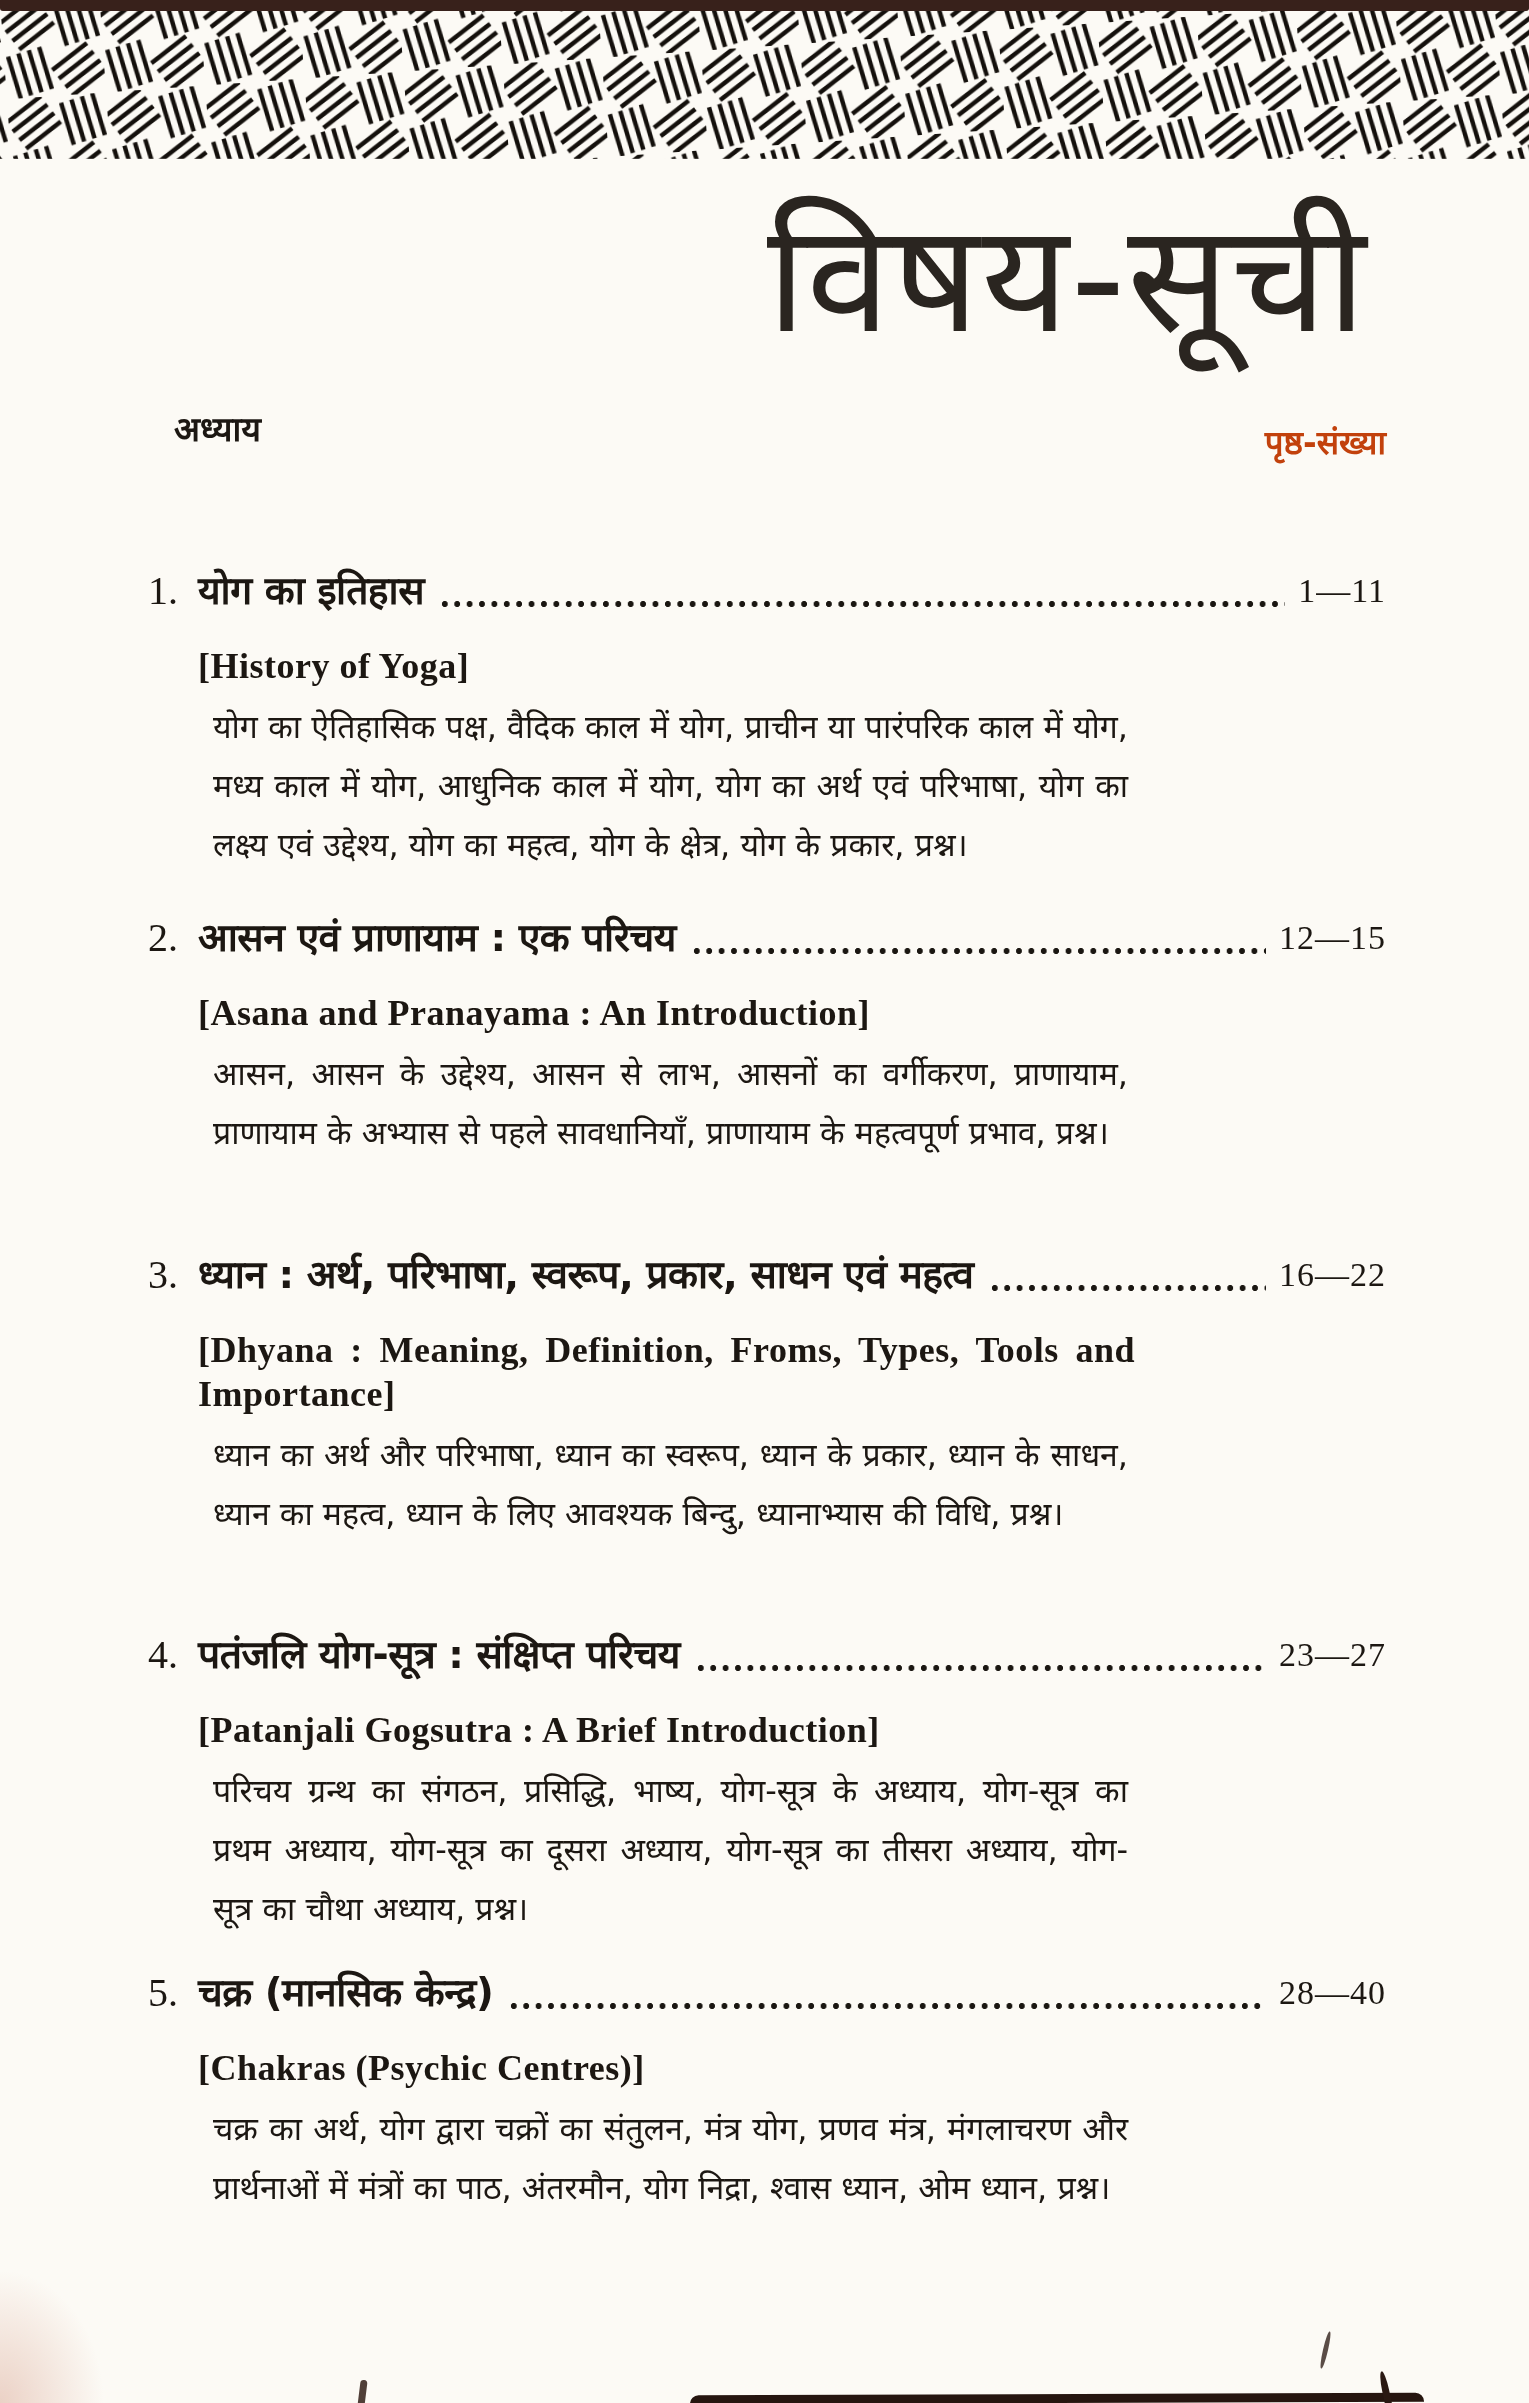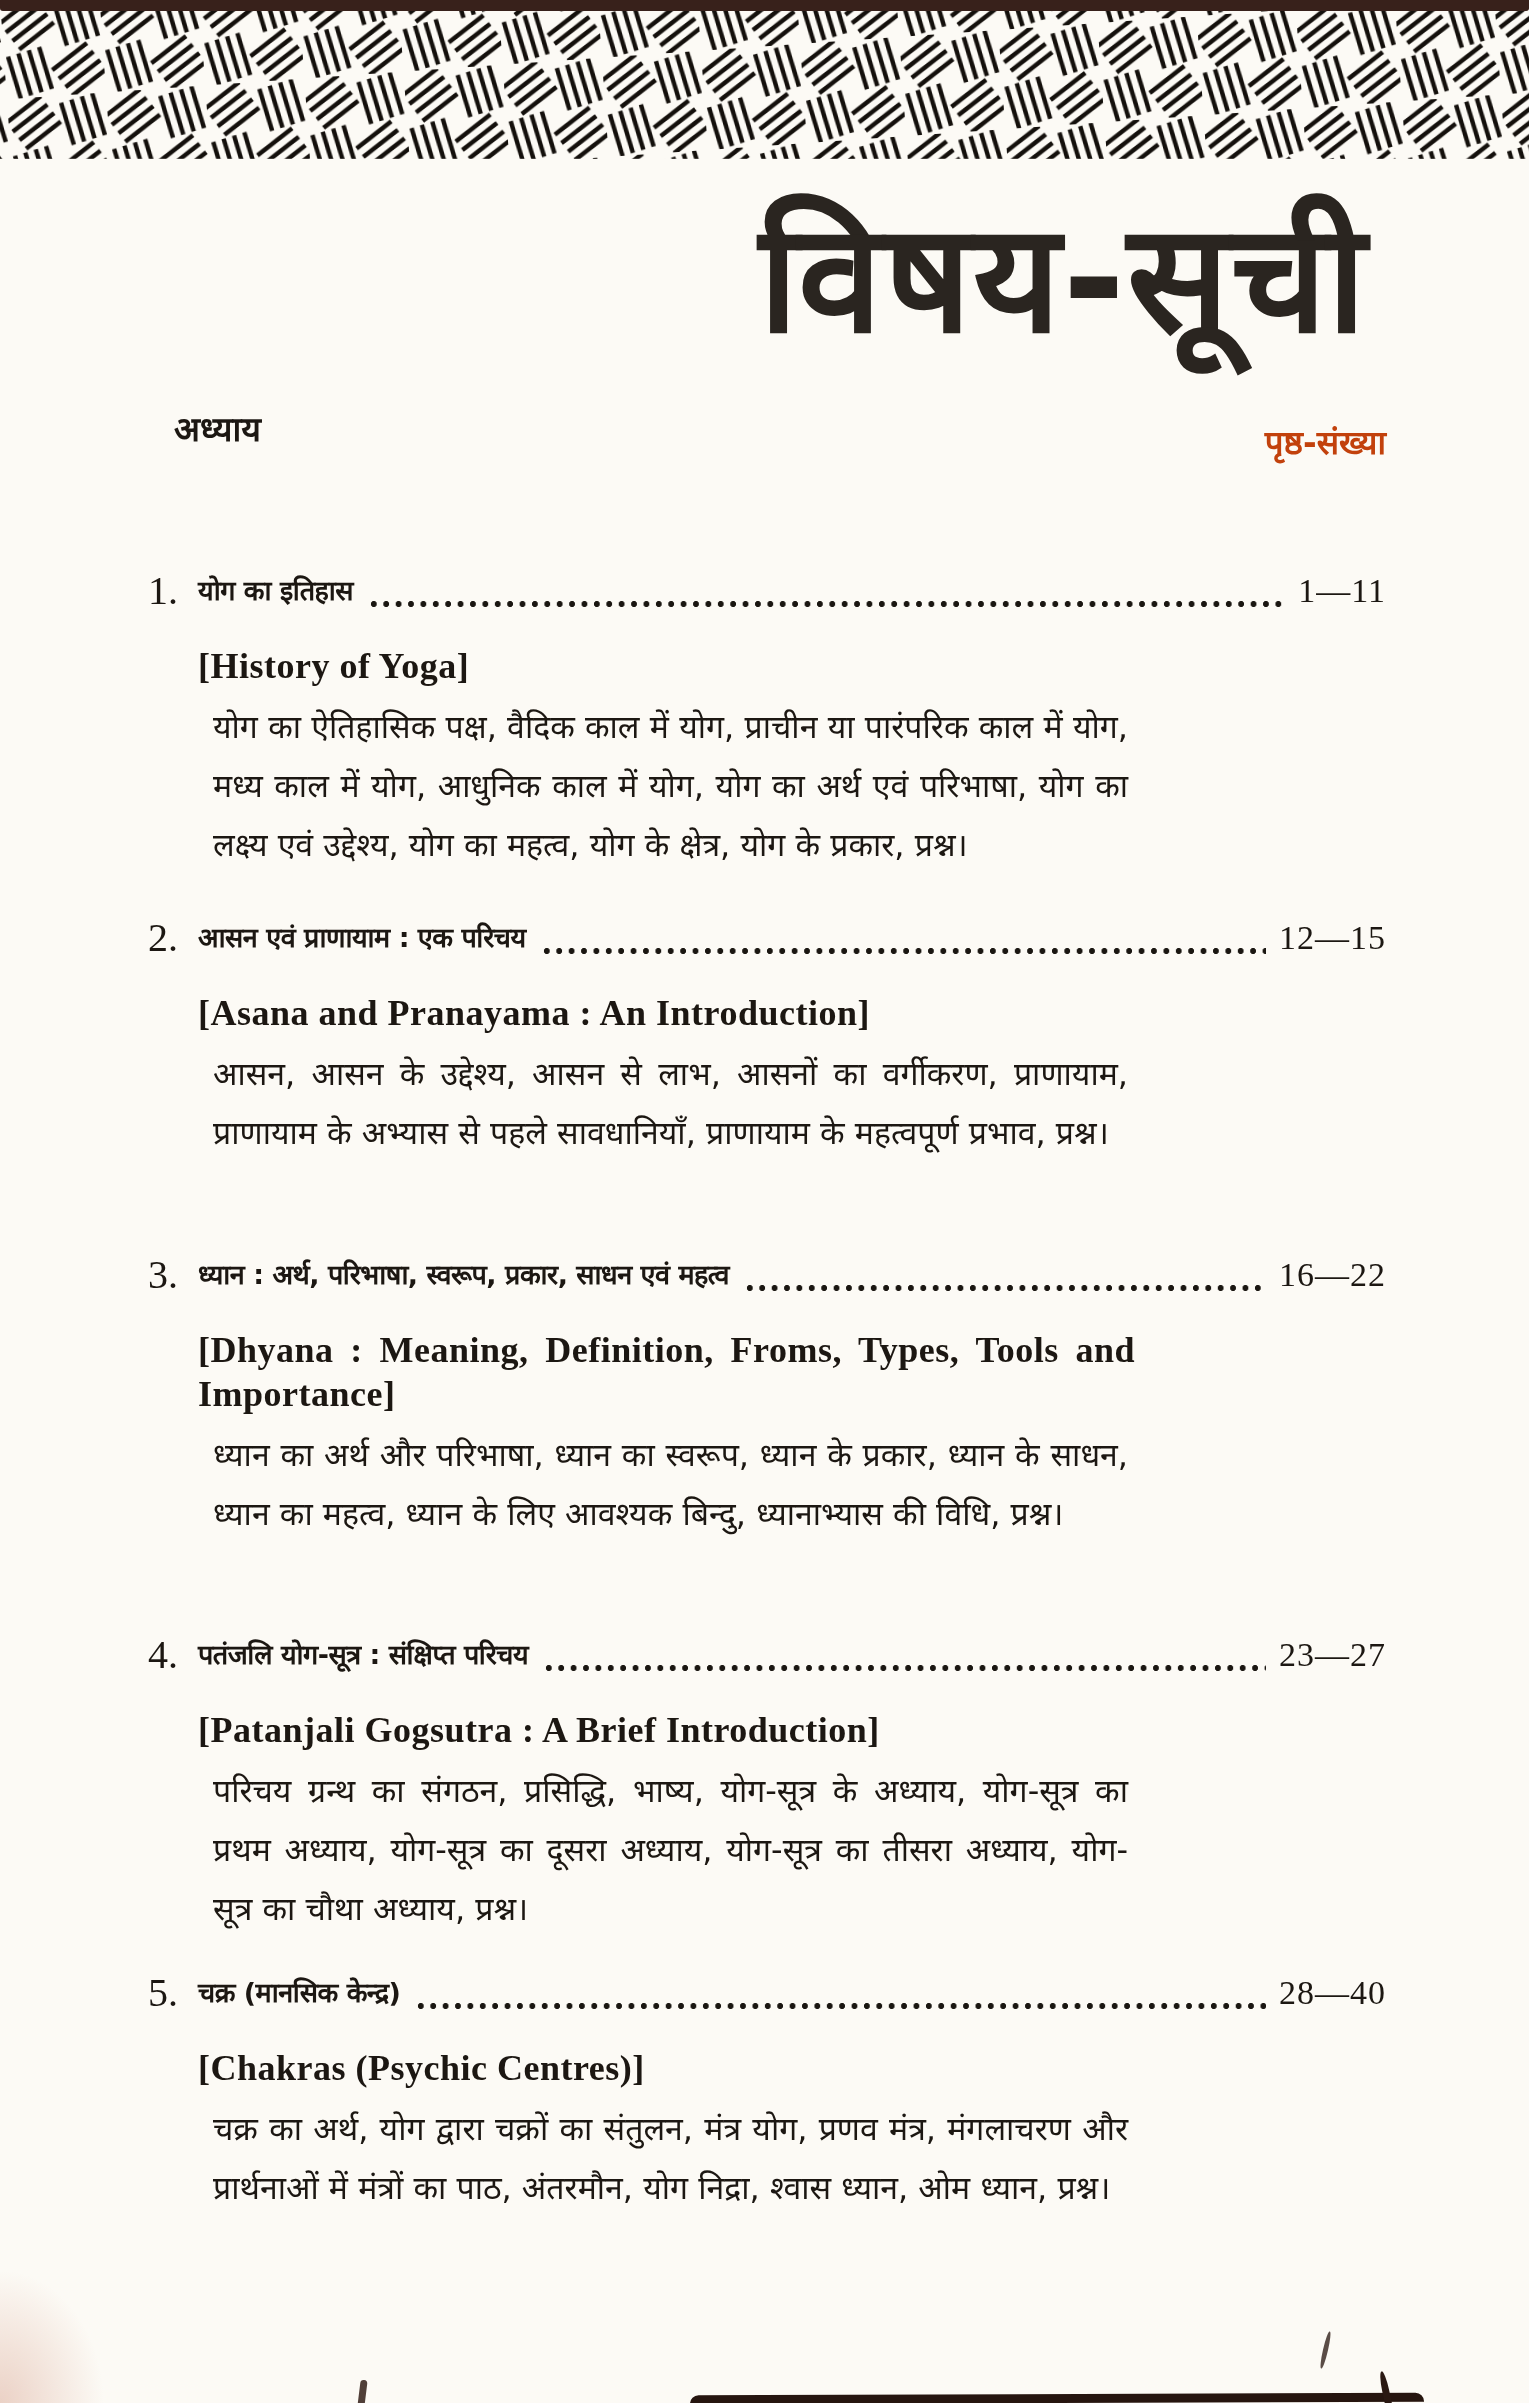--- a/index.html
+++ b/index.html
@@ -16,21 +16,21 @@
     position:absolute;top:0;left:0;width:1529px;height:159px;
   }
   .top-strip{
     position:absolute;top:0;left:0;width:1529px;height:10.5px;
     background:#38211b;
     border-radius:0 0 2.9px 2.9px;
   }
   
   .page-title{
     position:absolute;top:178px;right:161px;
-    font-size:151px;font-weight:700;line-height:1.35;
+    font-size:151px;font-weight:400;line-height:1.35;
     letter-spacing:1.9px;color:#2a2520;
     white-space:nowrap;
   }
   
   .col-hdr-left{
     position:absolute;left:139px;top:405px;
     font-size:34px;font-weight:600;color:#1c1712;margin-left:35px;
   }
   .col-hdr-right{
     position:absolute;right:143px;top:419px;
@@ -42,21 +42,21 @@
   }
   .entry-heading{
     display:flex;align-items:flex-end;
   }
   .num{
     flex:0 0 50px;
     font-family:"Liberation Serif","DejaVu Serif",serif;
     font-size:40px;line-height:63px;
   }
   .etitle{
-    font-size:27px;font-weight:700;line-height:63px;
+    font-size:39px;font-weight:700;line-height:63px;
     letter-spacing:-0.5px;white-space:nowrap;
   }
   .leader{
     flex:1 1 auto;height:7.6px;
     margin:0 13.4px 14.3px 17px;
     background-image:radial-gradient(circle at 3.8px 3.8px,#1a1611 2.6px,rgba(0,0,0,0) 3.3px);
     background-size:12.4px 7.6px;
     background-repeat:repeat-x;
     background-position:left center;
   }

